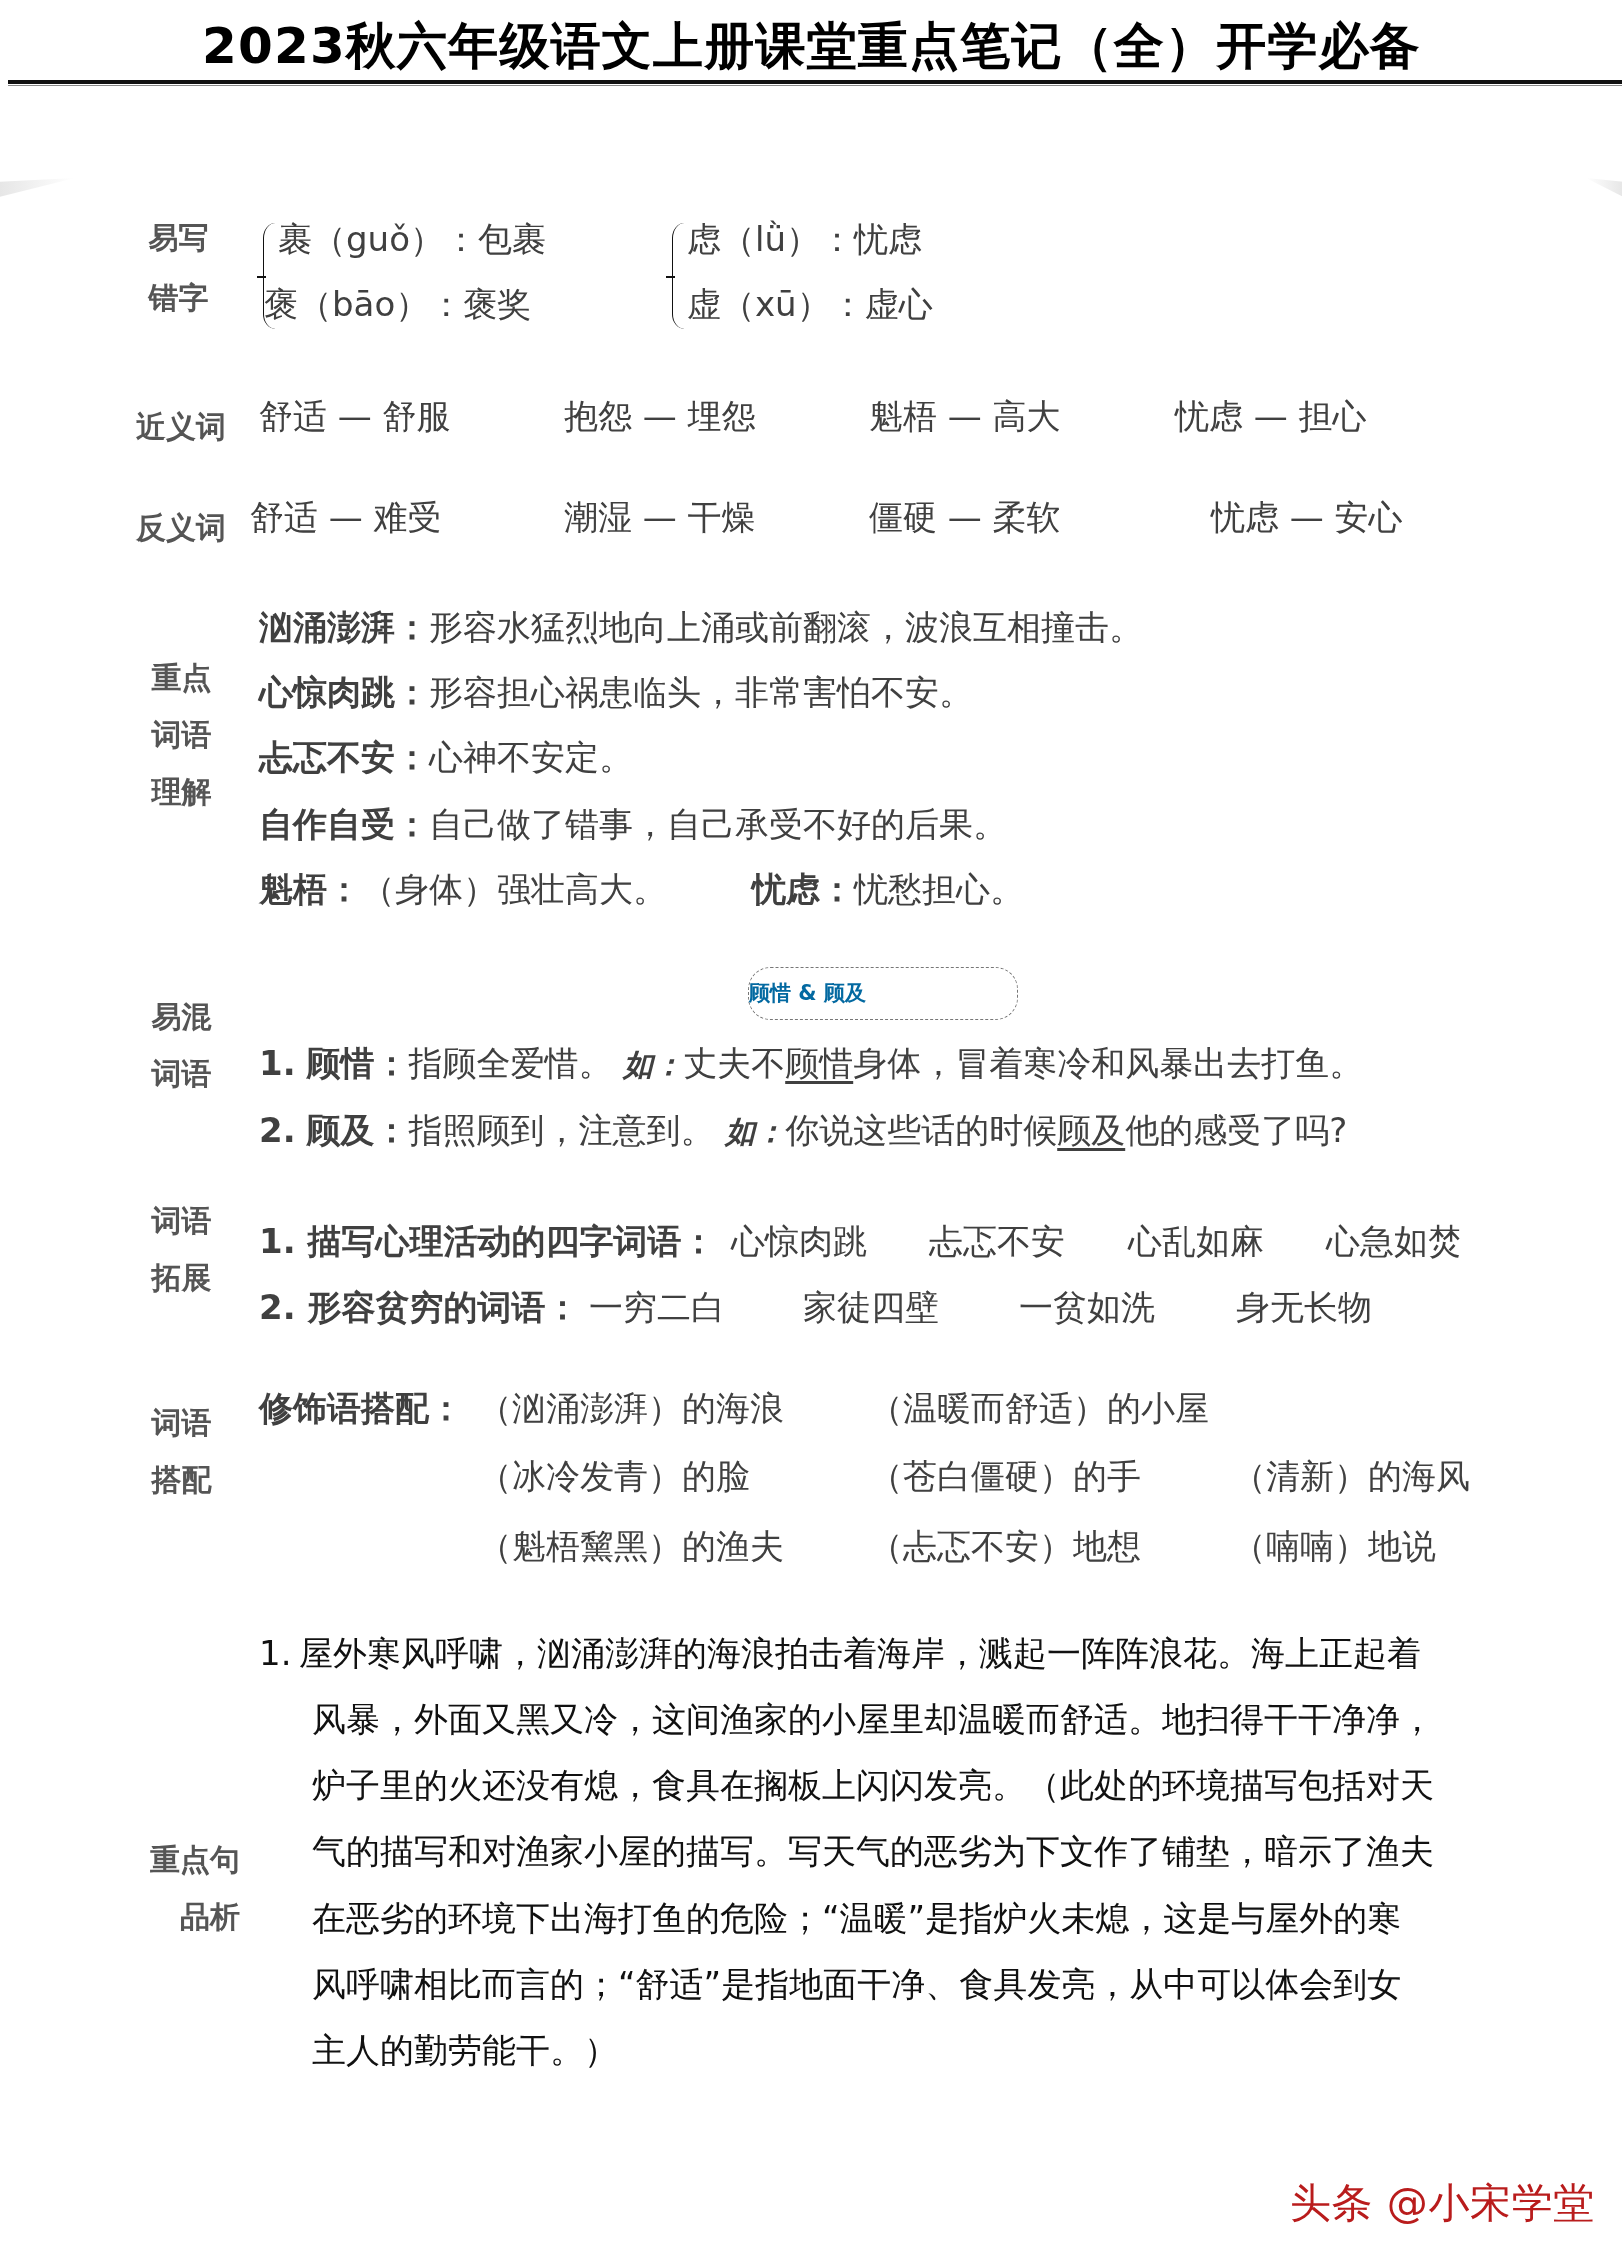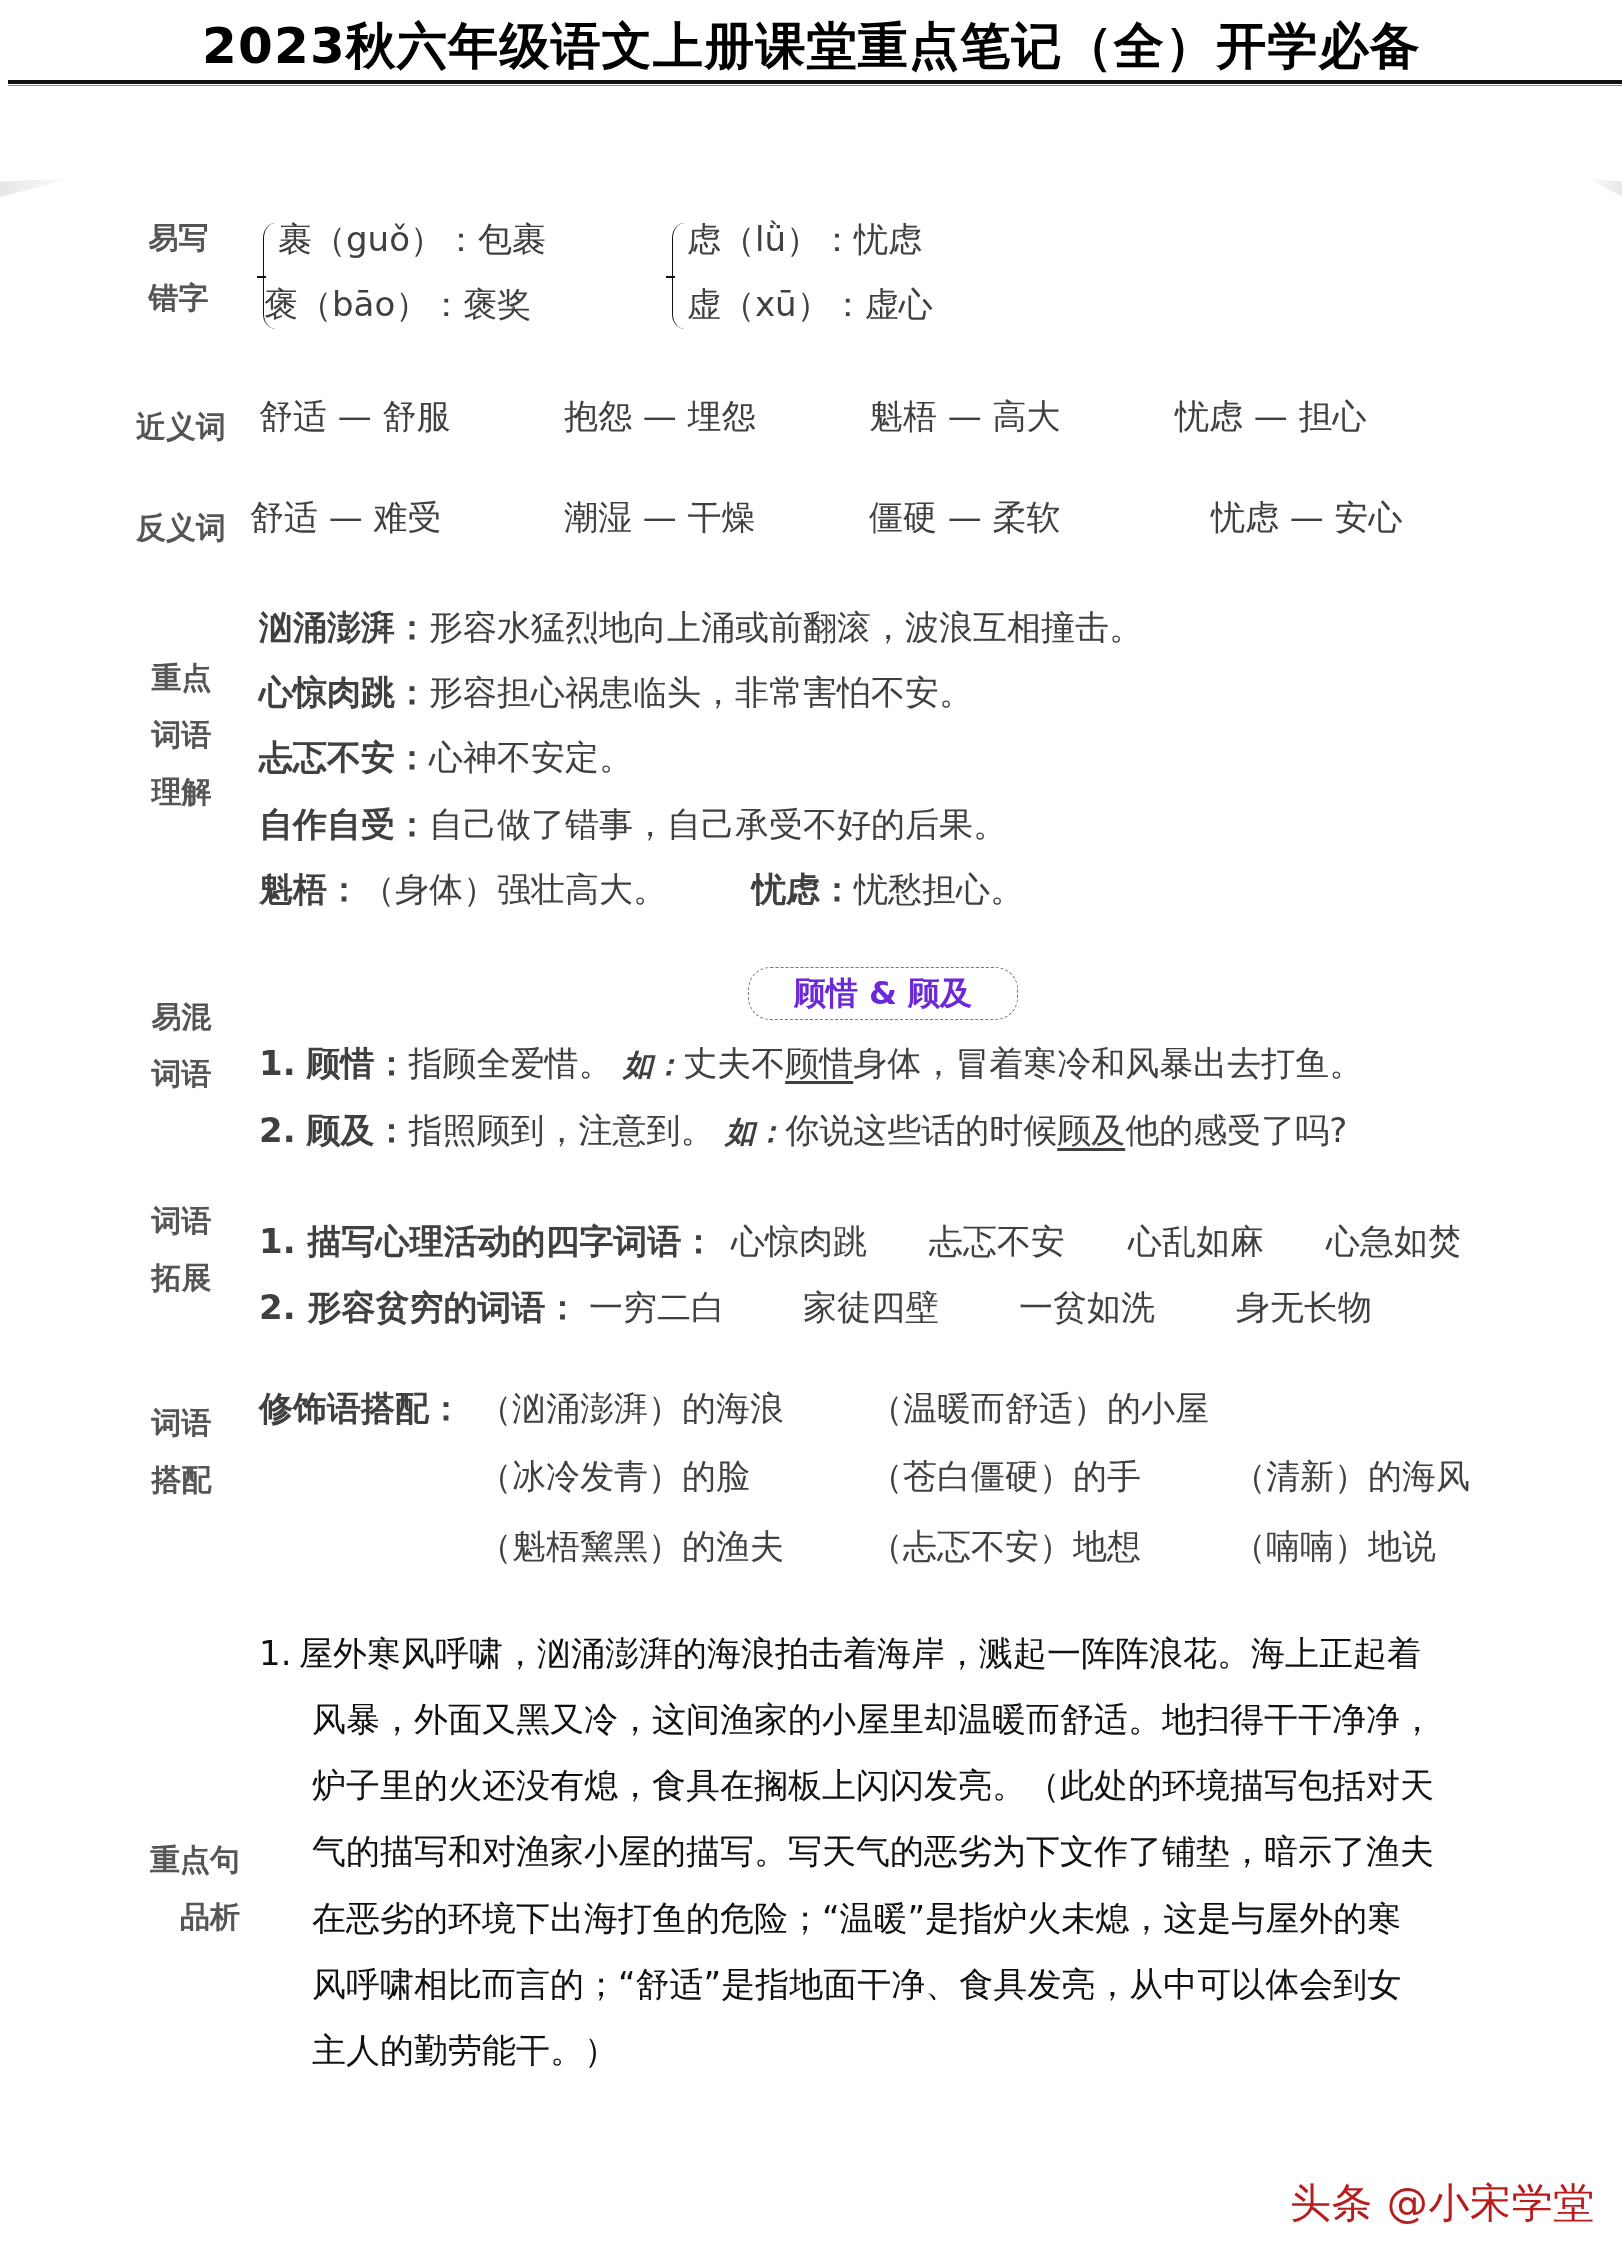--- a/index.html
+++ b/index.html
@@ -16,22 +16,22 @@
               background:linear-gradient(270deg,#e6e6e6,#ffffff); clip-path:polygon(100% 20%,0 0,100% 100%); }
   .label { position:absolute; font-weight:bold; color:#555; font-size:30px; line-height:60px;
            text-align:center; width:87px; }
   .txt { font-size:34px; line-height:44px; color:#404040; }
   .b { font-weight:bold; }
   .brace { position:absolute; width:16px; border-left:1.9px solid #111; border-top-left-radius:12.5px 15px;
            border-bottom-left-radius:12.5px 15px; }
   .brace-tip { position:absolute; width:8.7px; height:1.9px; background:#111; }
   .ul { text-decoration:underline; text-decoration-thickness:2.5px; text-underline-offset:6.2px; }
   .badge { position:absolute; left:748px; top:967px; width:268px; height:51px;
-           border:1.9px dashed #777; border-radius:22.5px; text-align:center; font-size:32px;
-           font-weight:bold; line-height:51px; color:#6d28d9; }
+           border:1.9px dashed #777; border-radius:22.5px; font-size:21px;
+           font-weight:bold; line-height:51px; color:#0369a1; }
   .ru { font-family:"DejaVu Serif",serif; font-style:italic; font-weight:bold; font-size:30px; }
   .para { position:absolute; font-size:34px; line-height:66px; color:#111; white-space:nowrap; }
   .watermark { position:absolute; left:1290px; top:2176px; font-size:41px; color:#b91c1c; letter-spacing:0.6px; }
 </style>
 </head>
 <body>
 
 <div class="abs title">2023秋六年级语文上册课堂重点笔记（全）开学必备</div>
 <div class="rule"></div>
 <div class="rule2"></div>

